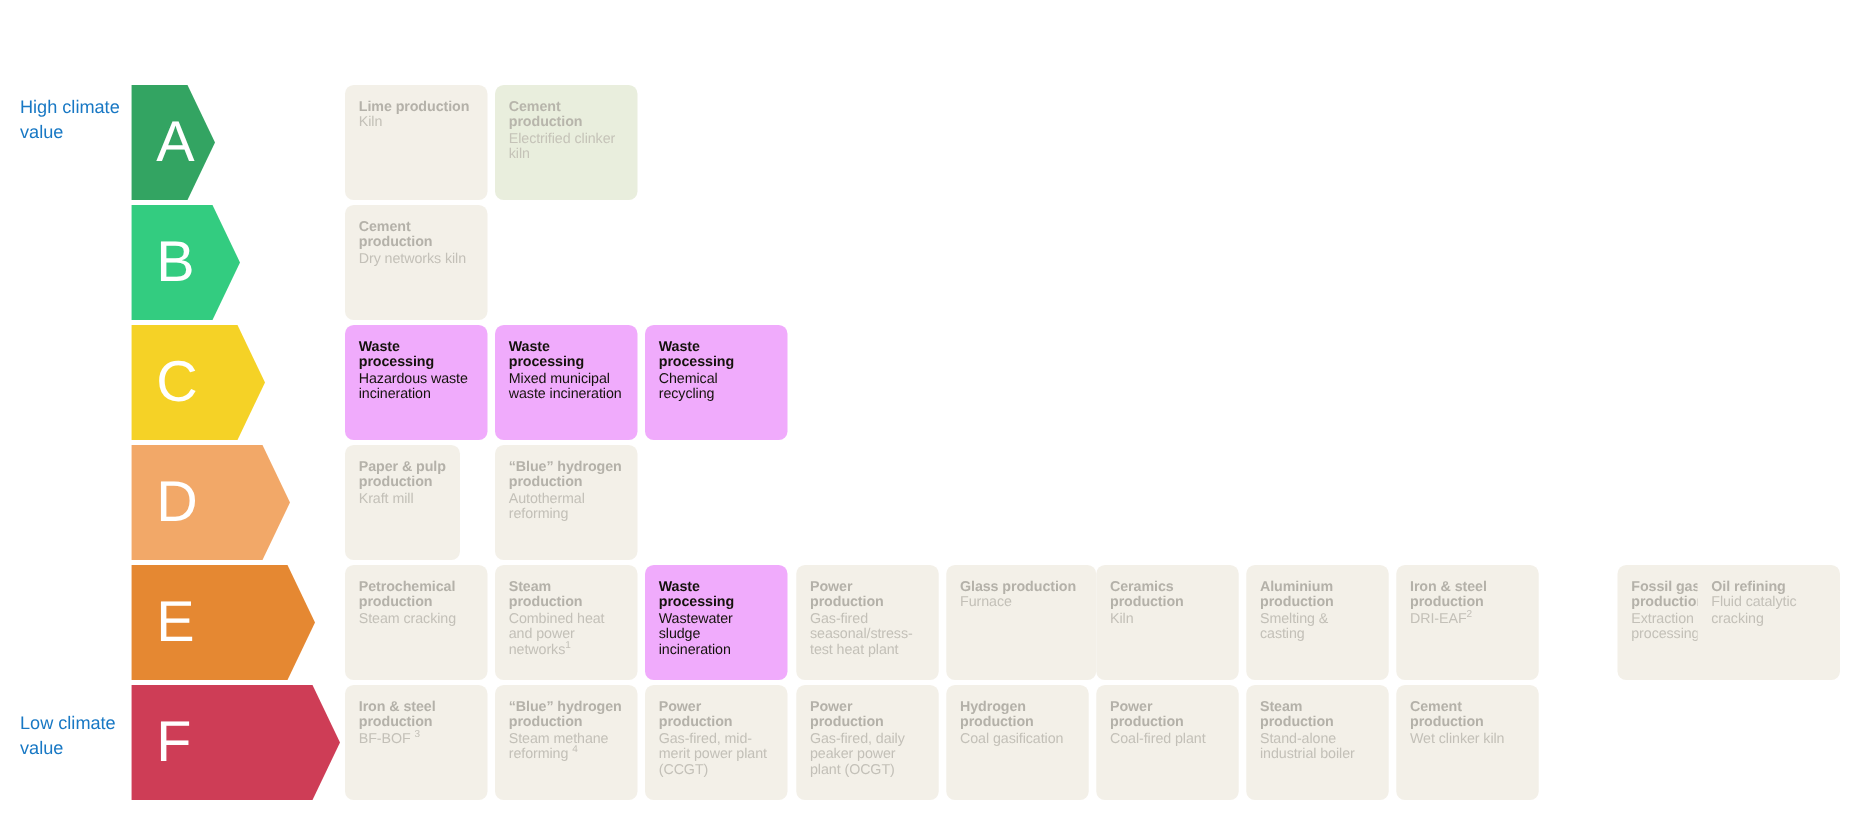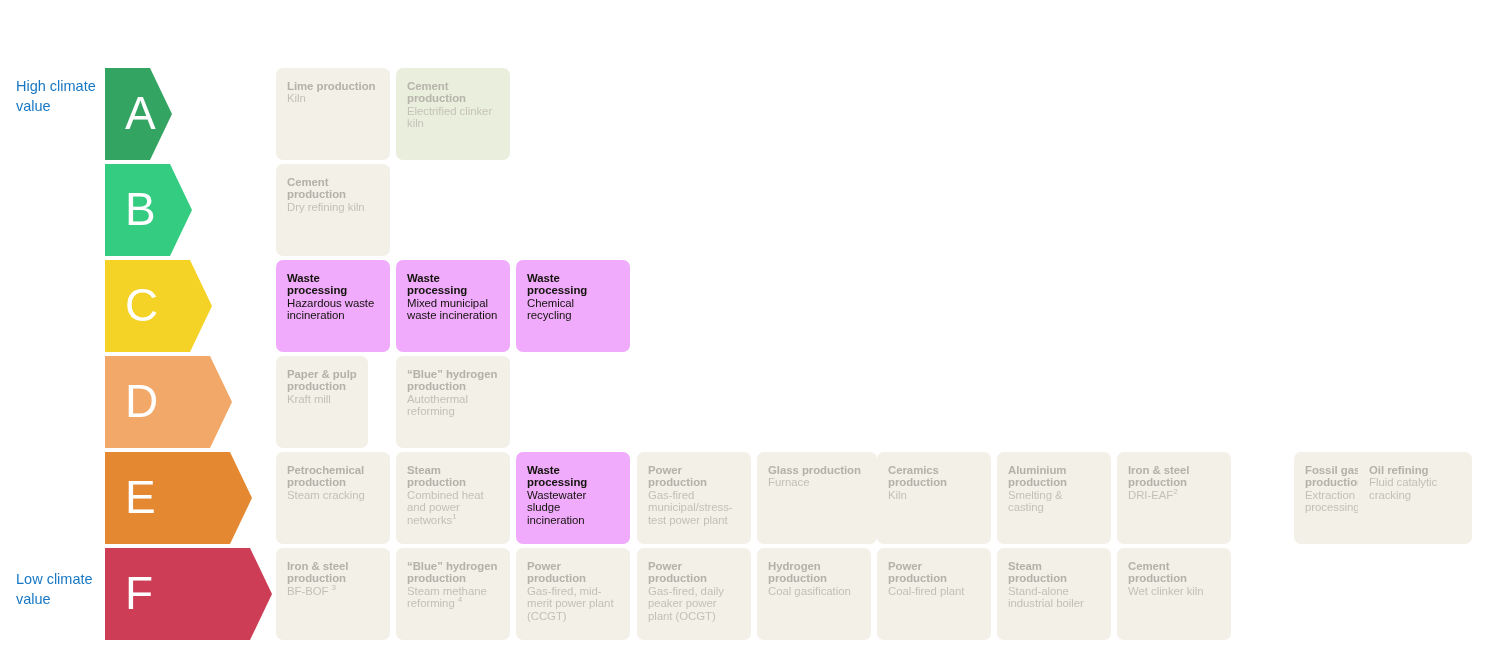--- a/index.html
+++ b/index.html
@@ -160,21 +160,21 @@
           <div class="card-sub">Kiln</div>
         </div>
         <div class="card tint-green" style="left: 120px; width: 114px;">
           <div class="card-title">Cement production</div>
           <div class="card-sub">Electrified clinker kiln</div>
         </div>
       </div>
       <div class="grid-row">
         <div class="card" style="left: 0px; width: 114px;">
           <div class="card-title">Cement production</div>
-          <div class="card-sub">Dry refining kiln</div>
+          <div class="card-sub">Dry networks kiln</div>
         </div>
       </div>
       <div class="grid-row">
         <div class="card highlight" style="left: 0px; width: 114px;">
           <div class="card-title">Waste processing</div>
           <div class="card-sub">Hazardous waste incineration</div>
         </div>
         <div class="card highlight" style="left: 120px; width: 114px;">
           <div class="card-title">Waste processing</div>
           <div class="card-sub">Mixed municipal waste incineration</div>
@@ -202,21 +202,21 @@
         <div class="card" style="left: 120px; width: 114px;">
           <div class="card-title">Steam production</div>
           <div class="card-sub">Combined heat and power networks<sup>1</sup></div>
         </div>
         <div class="card highlight" style="left: 240px; width: 114px;">
           <div class="card-title">Waste processing</div>
           <div class="card-sub">Wastewater sludge incineration</div>
         </div>
         <div class="card" style="left: 361px; width: 114px;">
           <div class="card-title">Power production</div>
-          <div class="card-sub">Gas-fired municipal/stress-test power plant</div>
+          <div class="card-sub">Gas-fired seasonal/stress-test heat plant</div>
         </div>
         <div class="card" style="left: 481px; width: 120px;">
           <div class="card-title">Glass production</div>
           <div class="card-sub">Furnace</div>
         </div>
         <div class="card" style="left: 601px; width: 114px;">
           <div class="card-title">Ceramics production</div>
           <div class="card-sub">Kiln</div>
         </div>
         <div class="card" style="left: 721px; width: 114px;">

